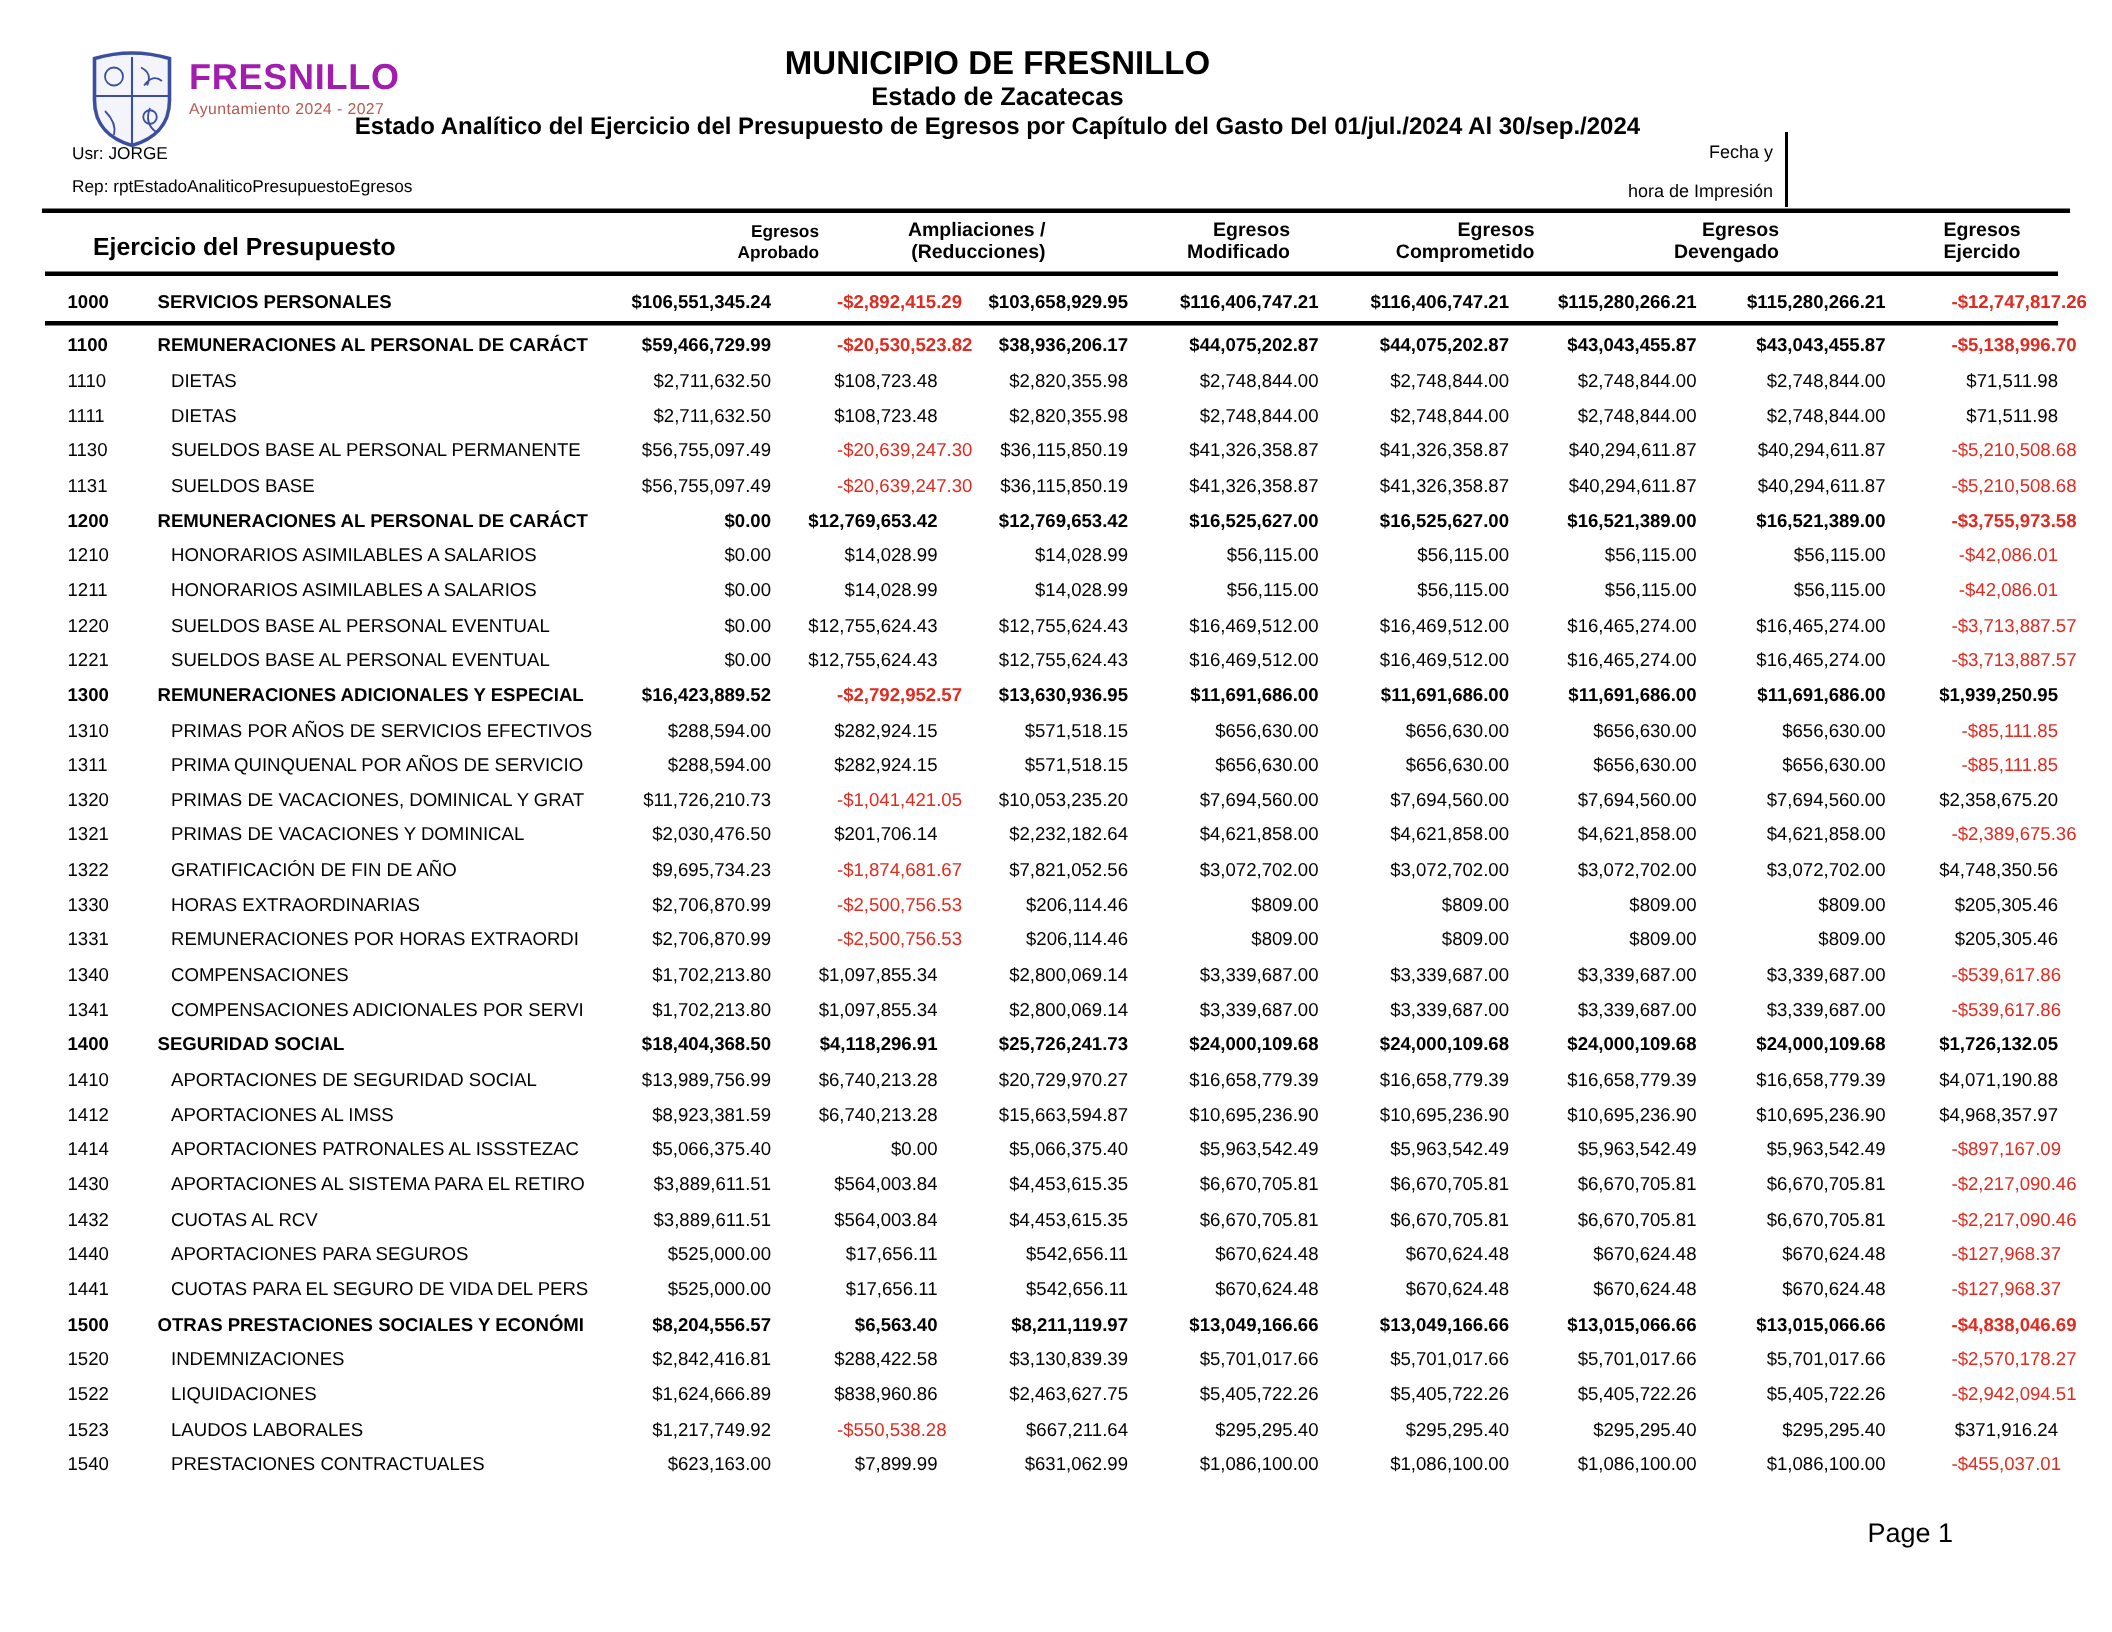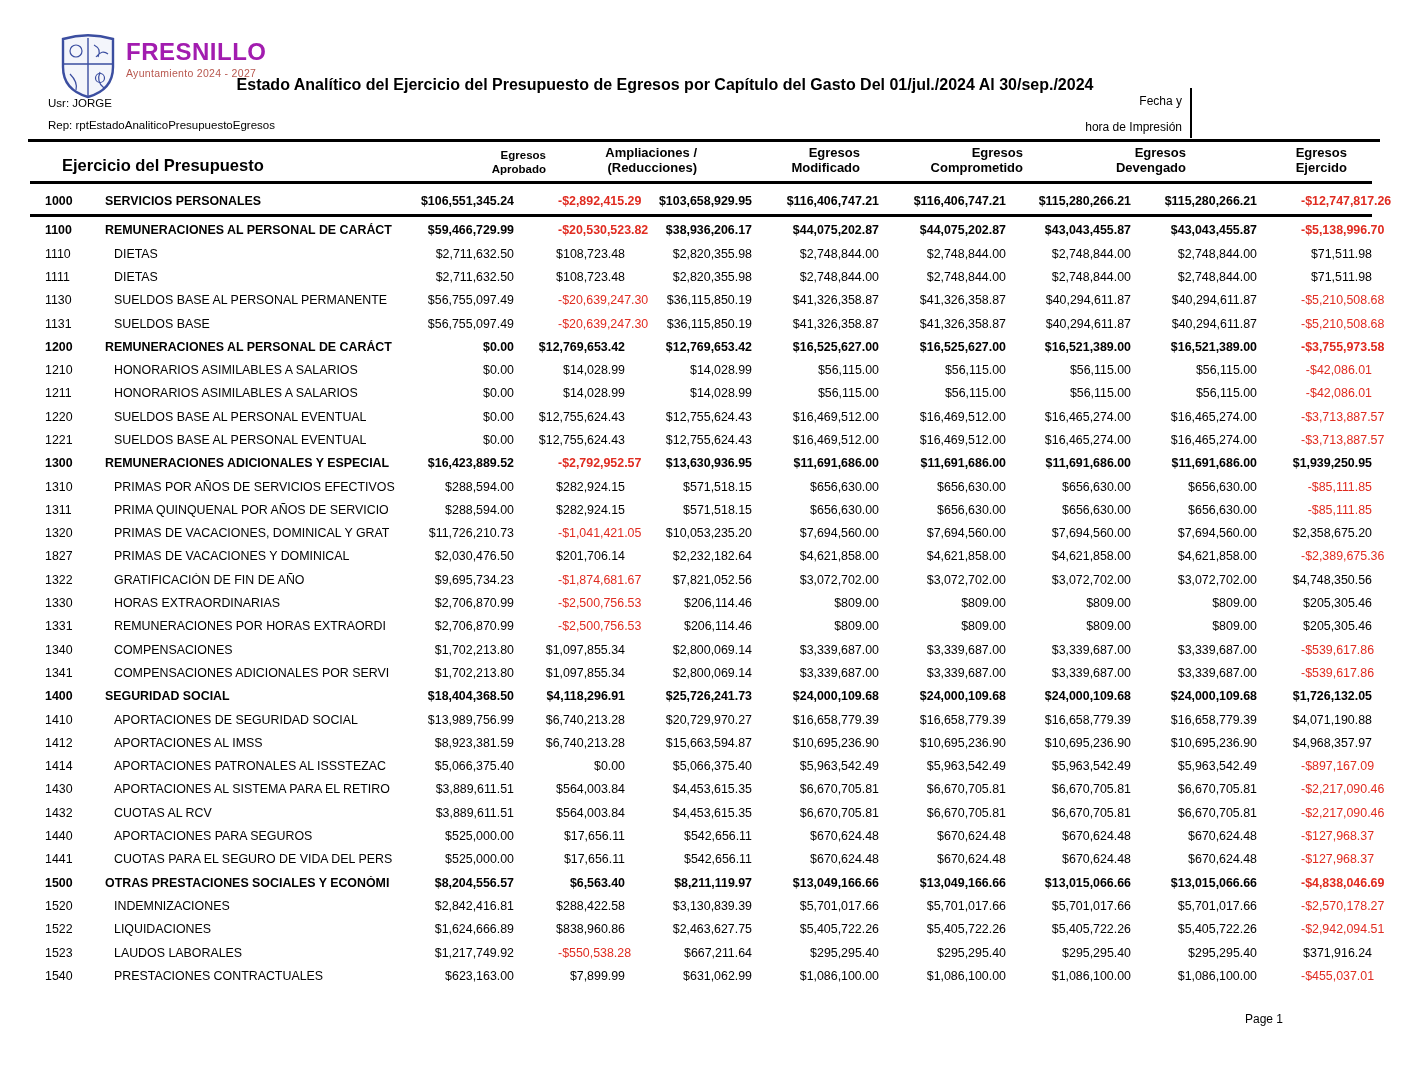--- a/index.html
+++ b/index.html
@@ -41,26 +41,28 @@
   .tbody{padding-top:5px;}
   .trow{display:grid;grid-template-columns:75px 290px 119px 111px 127px 127px 127px 125px 126px 115px;height:23.3px;align-items:center;font-size:12.4px;}
   .trow .code{padding-left:15px;}
   .trow .label{white-space:nowrap;overflow:hidden;padding-left:0;}
   .trow .label.indent{padding-left:9px;}
   .trow .num{text-align:right;white-space:nowrap;}
   .trow.bold{font-weight:bold;}
   .neg{color:var(--neg,#e02b20);padding-left:44px;}
   .row-divider{height:2.5px;background:#000;margin:2px 0 2px 0;}
 
-  .page-footer{position:absolute;left:1245px;top:1012px;font-size:12px;}
+  .page-footer{position:absolute;left:1245px;top:1012px;font-size:18px;}
 </style>
 </head>
 <body>
 
 <div class="title-block">
+  <div class="muni-title">MUNICIPIO DE FRESNILLO</div>
+  <div class="state-title">Estado de Zacatecas</div>
 </div>
 
 <div class="logo">
   <span>
     <svg width="60" height="68" viewBox="0 0 60 68">
       <path d="M5 7 C22 2 38 2 55 7 L55 35 C55 52 44 61 30 65 C16 61 5 52 5 35 Z" fill="#f3f5fb" stroke="#3b4ea0" stroke-width="2.4"></path>
       <path d="M30 6 L30 64 M6 32 L54 32" stroke="#3b4ea0" stroke-width="1.4" fill="none"></path>
       <circle cx="18" cy="19" r="6" fill="none" stroke="#3b4ea0" stroke-width="1.2"></circle>
       <path d="M36 13 q8 4 4 12 M38 25 q6 -8 12 -3" fill="none" stroke="#3b4ea0" stroke-width="1.2"></path>
       <path d="M12 42 q8 8 6 16 M42 40 q-4 10 4 16" fill="none" stroke="#3b4ea0" stroke-width="1.2"></path>
@@ -285,21 +287,21 @@
         <div class="cell num">$11,726,210.73</div>
         <div class="cell num neg">-$1,041,421.05</div>
         <div class="cell num">$10,053,235.20</div>
         <div class="cell num">$7,694,560.00</div>
         <div class="cell num">$7,694,560.00</div>
         <div class="cell num">$7,694,560.00</div>
         <div class="cell num">$7,694,560.00</div>
         <div class="cell num">$2,358,675.20</div>
       </div>
       <div class="trow">
-        <div class="cell code">1827</div>
+        <div class="cell code">1321</div>
         <div class="cell label indent">PRIMAS DE VACACIONES Y DOMINICAL</div>
         <div class="cell num">$2,030,476.50</div>
         <div class="cell num">$201,706.14</div>
         <div class="cell num">$2,232,182.64</div>
         <div class="cell num">$4,621,858.00</div>
         <div class="cell num">$4,621,858.00</div>
         <div class="cell num">$4,621,858.00</div>
         <div class="cell num">$4,621,858.00</div>
         <div class="cell num neg">-$2,389,675.36</div>
       </div>

